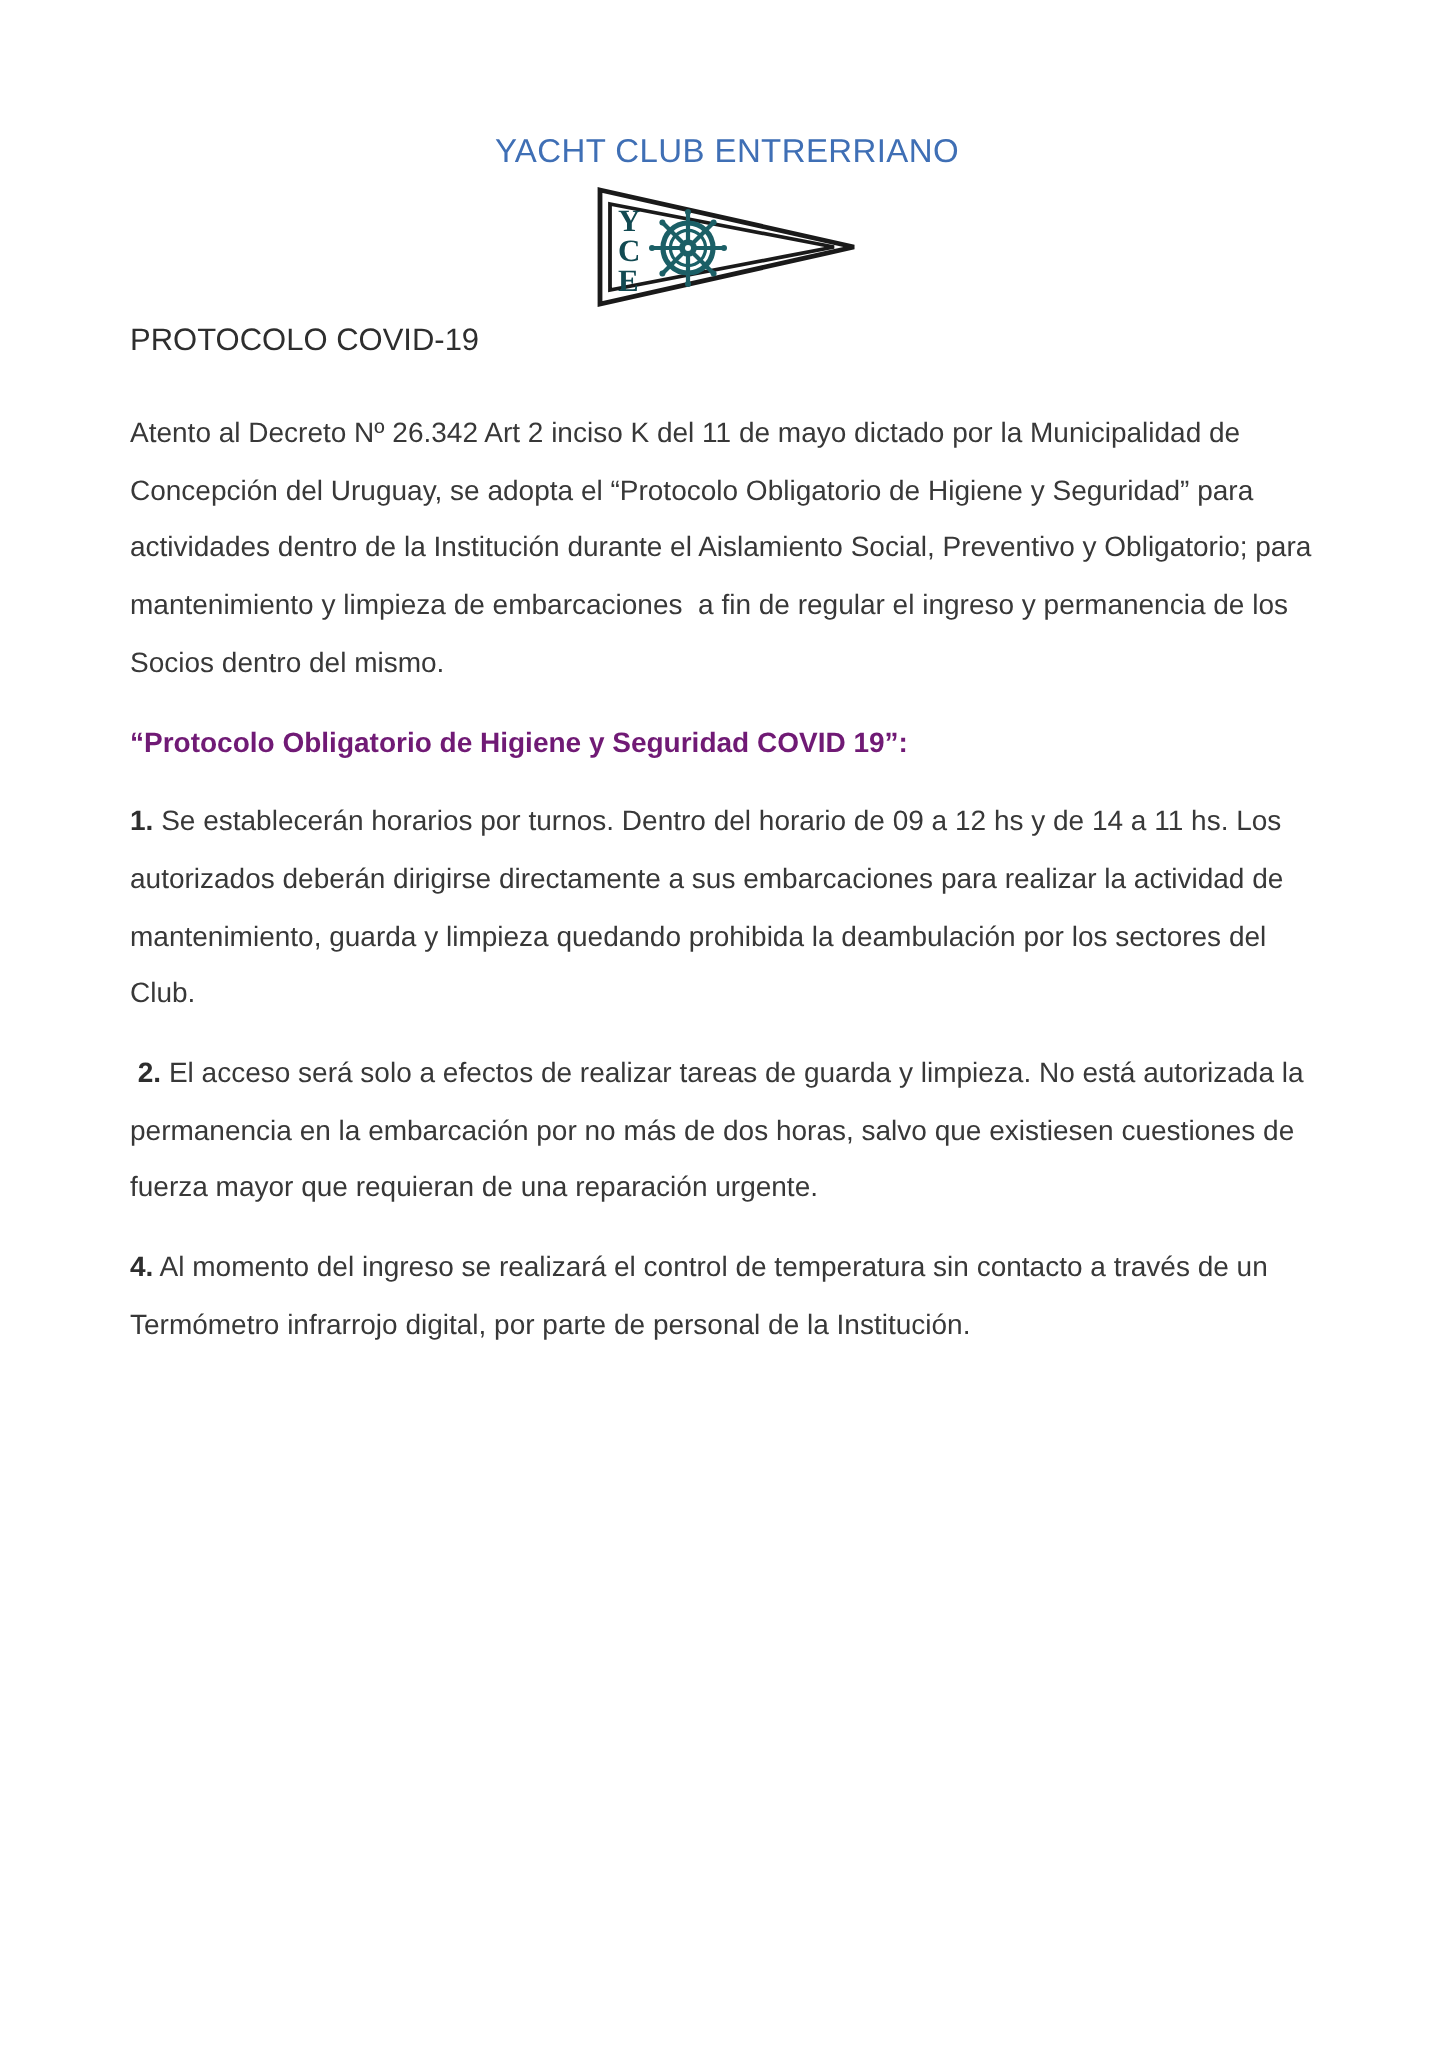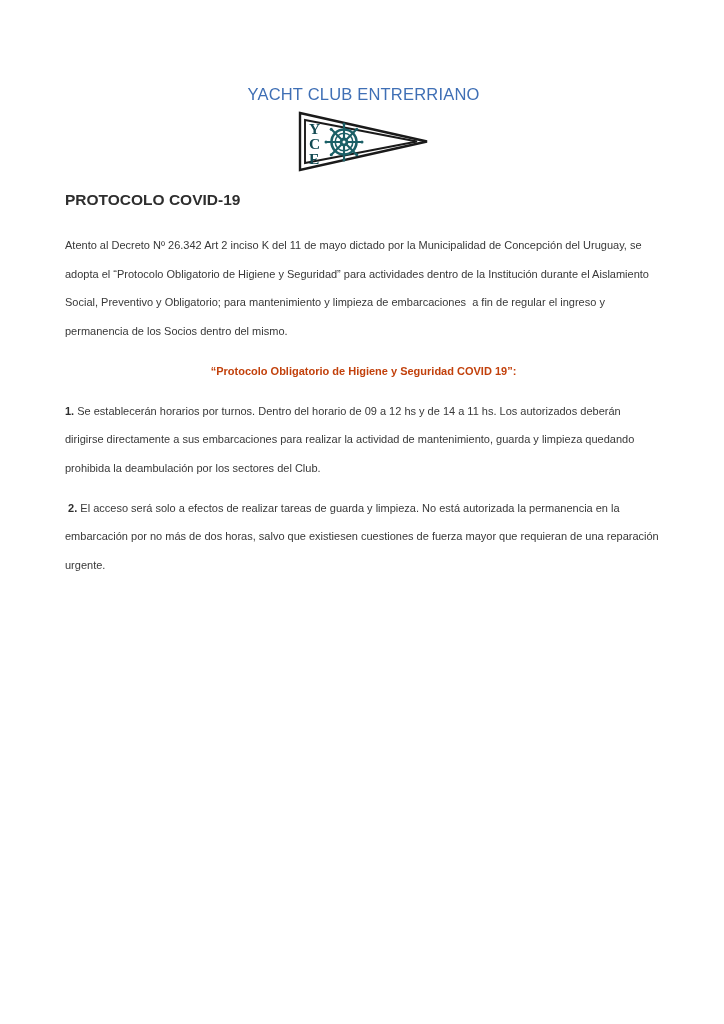--- a/index.html
+++ b/index.html
@@ -2,58 +2,57 @@
 <html><head>
 <meta charset="utf-8">
 <style>
   html, body { margin: 0; padding: 0; background: #ffffff; }
   .page {
     position: relative;
     width: 724px;
     height: 988px;
     background: #ffffff;
     box-sizing: border-box;
-    padding: 83px 62px 0 65px;
+    padding: 65px 62px 0 65px;
     font-family: "Liberation Sans", "DejaVu Sans", sans-serif;
     color: #383838;
     overflow: hidden;
   }
   .club-title {
     text-align: center;
     font-size: 16.5px;
     line-height: 22px;
     color: #3f6fb5;
     letter-spacing: 0.2px;
     white-space: pre-wrap;
   }
   .logo-wrap {
     text-align: center;
     margin-top: 6px;
     height: 63px;
   }
   .logo-wrap svg { display: inline-block; }
   .doc-title {
-    font-weight: 700;
+    font-weight: 400;
     font-size: 15.5px;
     line-height: 29px;
-    margin-top: 11px;
+    margin-top: 0;
     color: #2e2e2e;
     white-space: pre-wrap;
   }
   .body-par {
     margin: 0 0 11px 0;
-    font-size: 11px;
+    font-size: 14px;
     line-height: 28.7px;
     white-space: pre-wrap;
   }
   .intro { margin-top: 17px; }
   .section-heading {
     font-weight: 700;
-    color: #c2410c;
-    text-align: center;
+    color: #701a75;
   }
   .item-number { font-weight: 700; color: #2e2e2e; }
 </style>
 </head>
 <body>
 
 <div class="page">
 
   <div class="club-title">YACHT CLUB ENTRERRIANO</div>
 
@@ -101,14 +100,15 @@
 
   <p class="body-par intro">Atento al Decreto Nº 26.342 Art 2 inciso K del 11 de mayo dictado por la Municipalidad de Concepción del Uruguay, se adopta el “Protocolo Obligatorio de Higiene y Seguridad” para actividades dentro de la Institución durante el Aislamiento Social, Preventivo y Obligatorio; para mantenimiento y limpieza de embarcaciones  a fin de regular el ingreso y permanencia de los Socios dentro del mismo.</p>
 
   <p class="body-par section-heading">“Protocolo Obligatorio de Higiene y Seguridad COVID 19”:</p>
 
   <p class="body-par"><span class="item-number">1.</span><span> Se establecerán horarios por turnos. Dentro del horario de 09 a 12 hs y de 14 a 11 hs. Los autorizados deberán dirigirse directamente a sus embarcaciones para realizar la actividad de mantenimiento, guarda y limpieza quedando prohibida la deambulación por los sectores del Club.</span></p>
 
   <p class="body-par"><span class="item-number"> 2.</span><span> El acceso será solo a efectos de realizar tareas de guarda y limpieza. No está autorizada la permanencia en la embarcación por no más de dos horas, salvo que existiesen cuestiones de fuerza mayor que requieran de una reparación urgente.</span></p>
 
 
+  <p class="body-par"><span class="item-number">4.</span><span> Al momento del ingreso se realizará el control de temperatura sin contacto a través de un Termómetro infrarrojo digital, por parte de personal de la Institución.</span></p>
 
 </div>
 
 </body></html>

